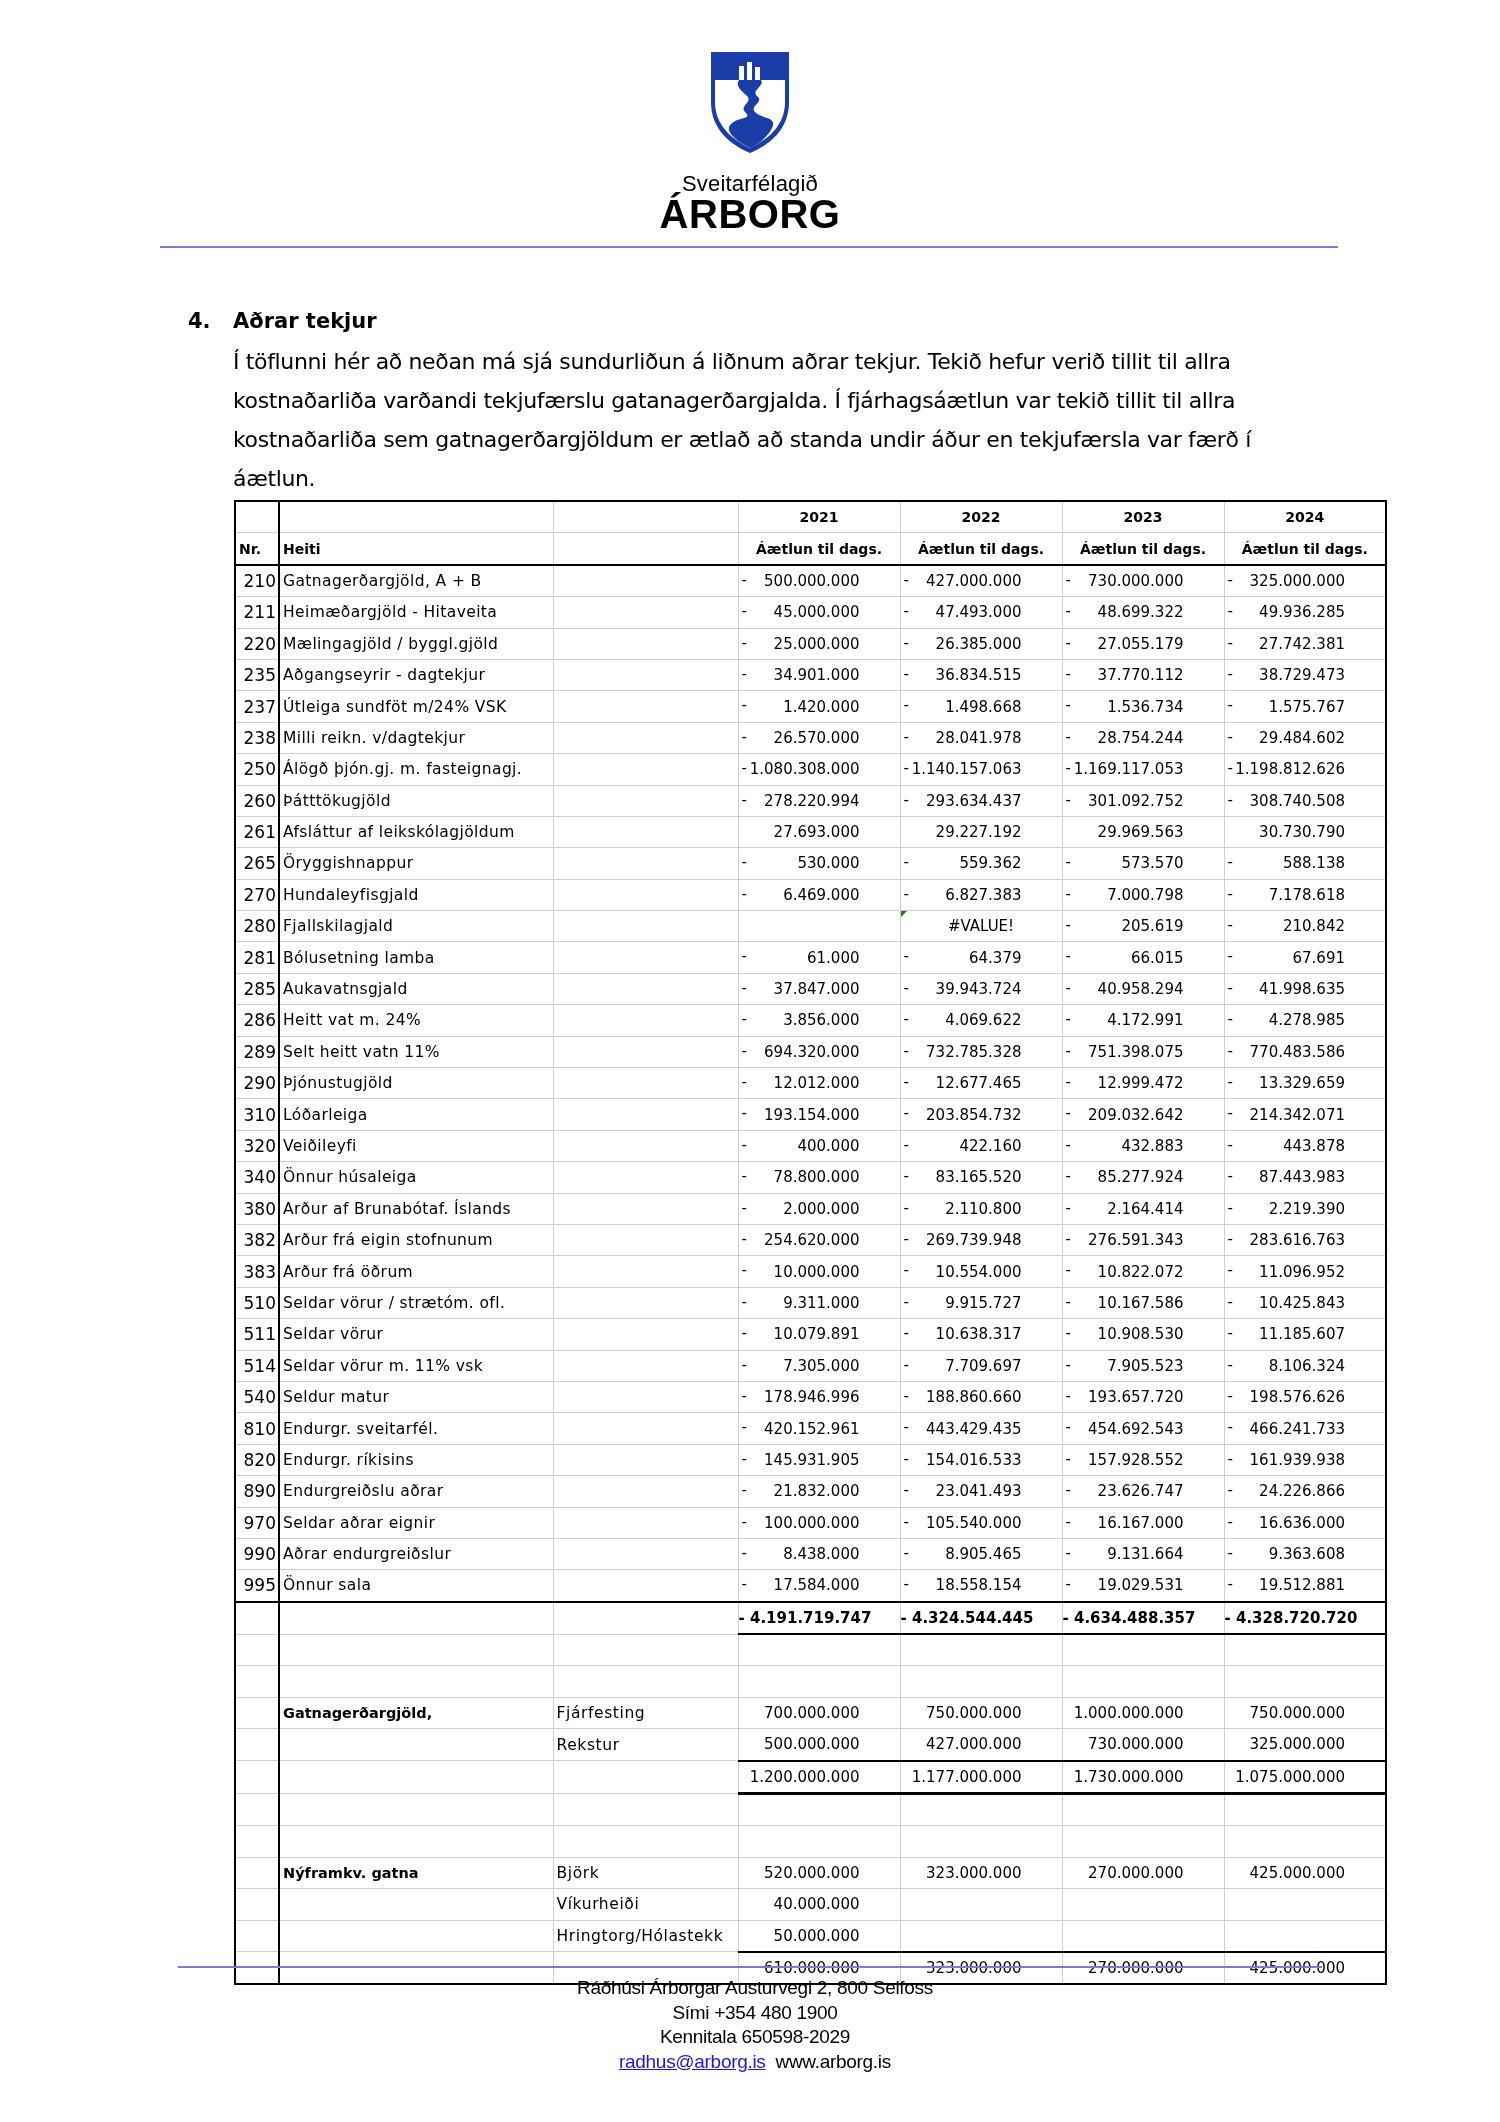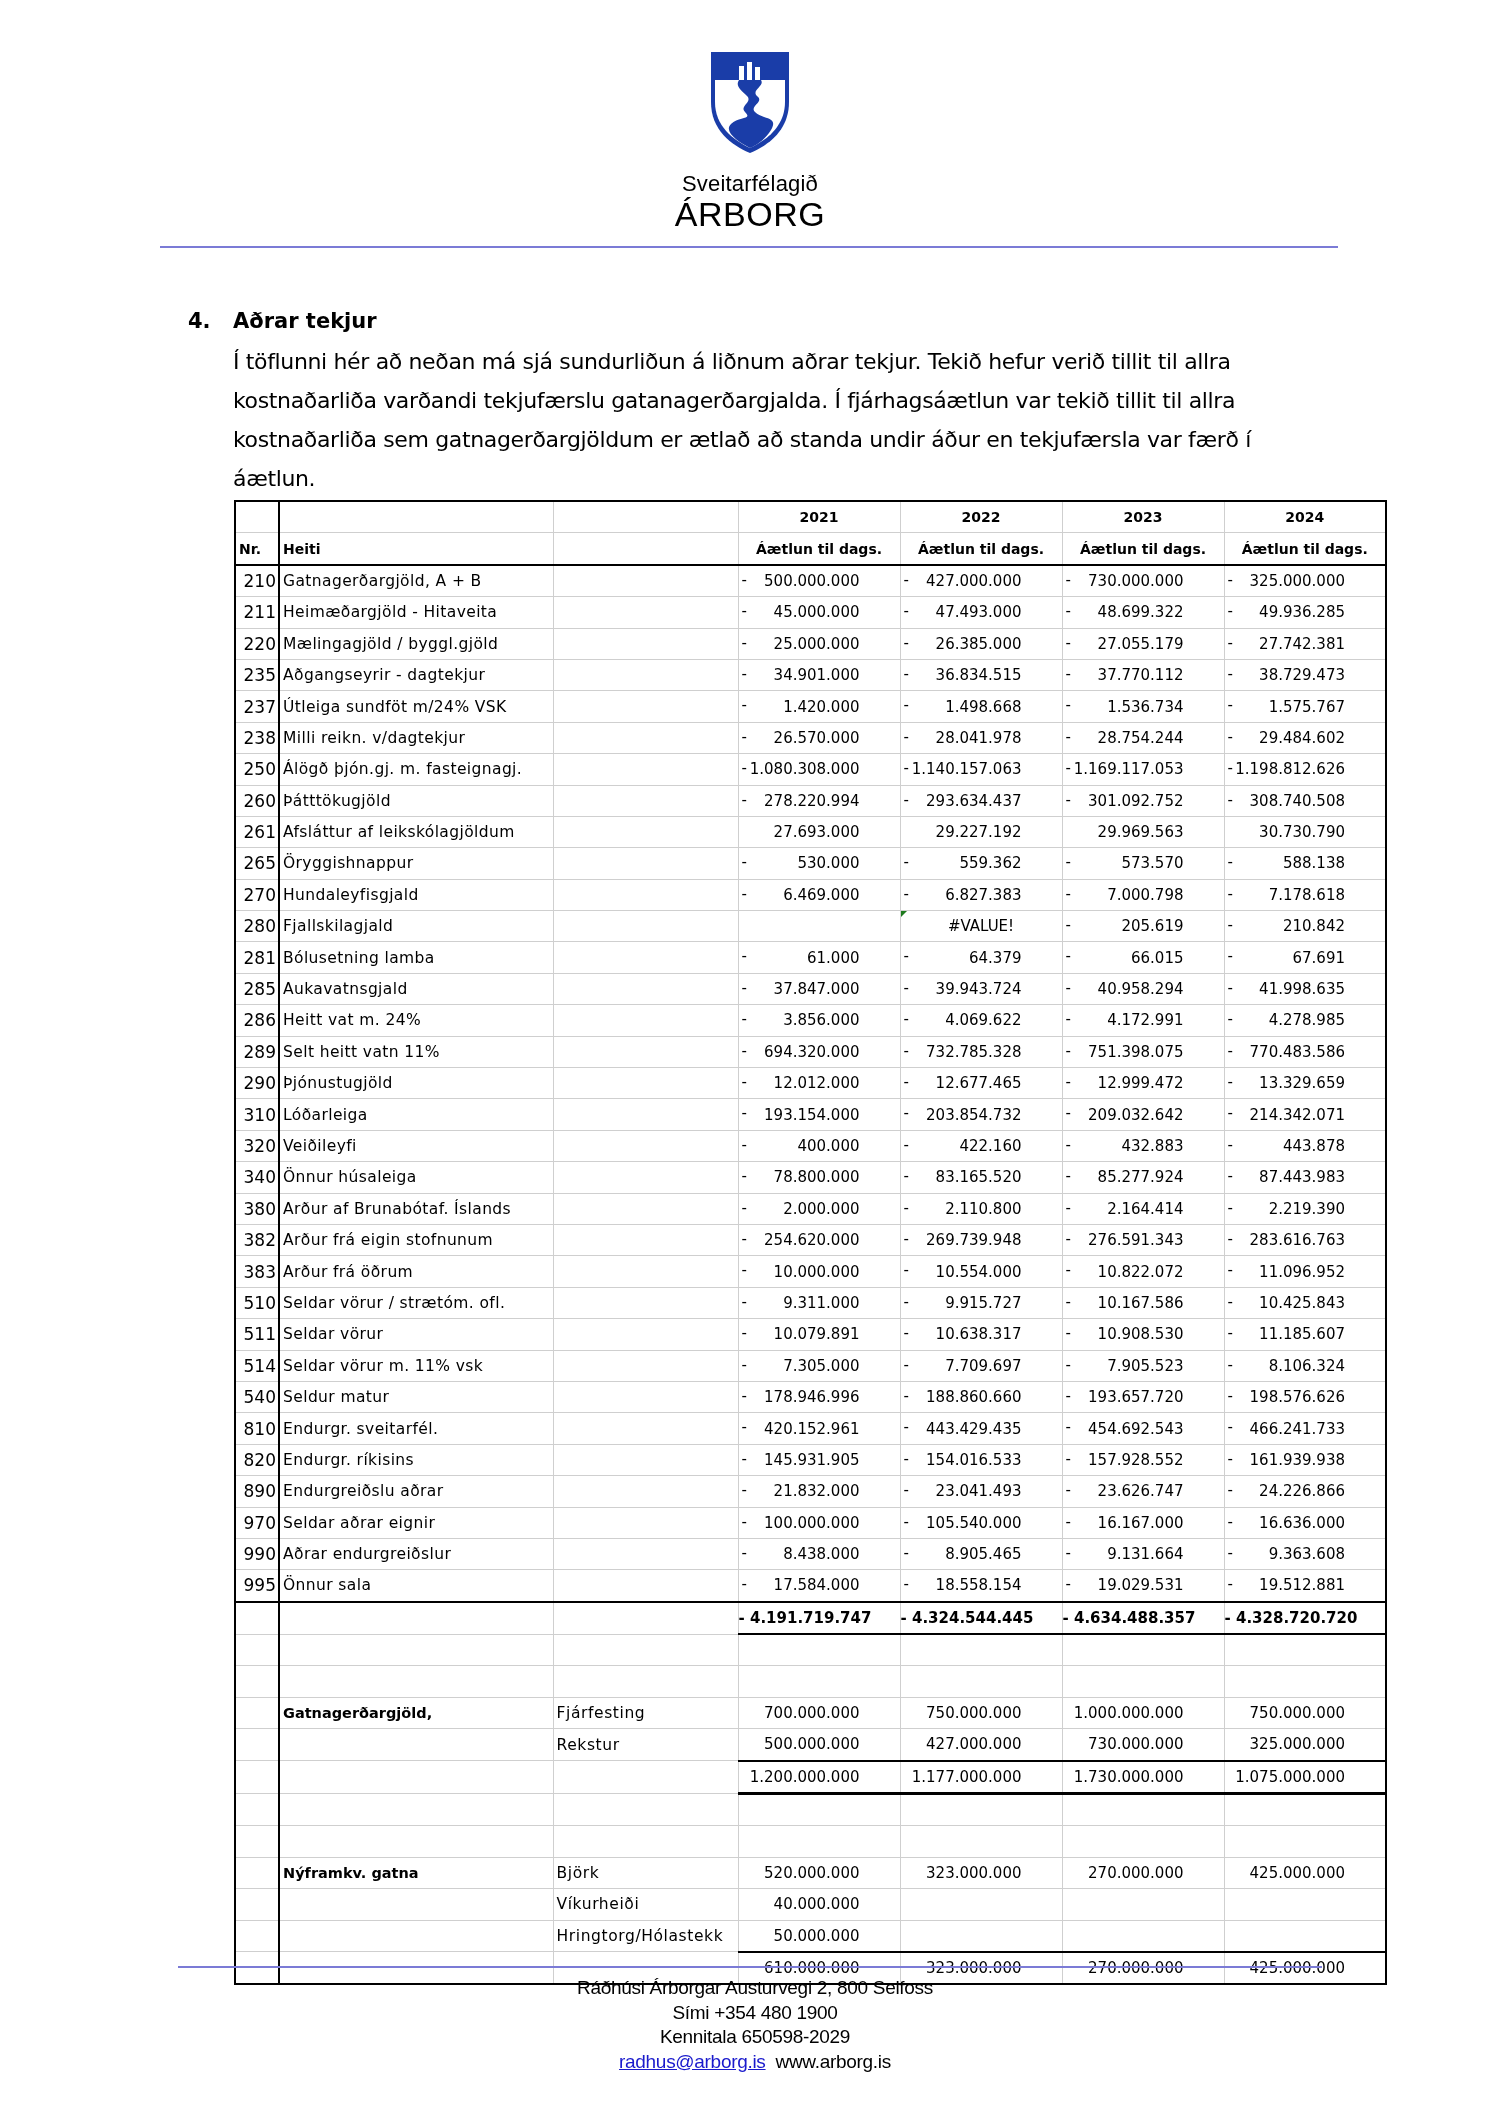--- a/index.html
+++ b/index.html
@@ -1,21 +1,21 @@
 <!DOCTYPE html>
 <html><head>
 <meta charset="utf-8">
 <style>
   html, body { margin: 0; padding: 0; background: #ffffff; }
   body { width: 1500px; height: 2122px; position: relative; overflow: hidden; font-family: "Liberation Sans", sans-serif; color: #000; }
   .logo { position: absolute; left: 705px; top: 50px; width: 90px; text-align: center; }
   .logo svg { display: block; margin: 0 auto; }
   .logo-text { position: absolute; left: 640px; top: 172px; width: 220px; text-align: center; }
   .logo-small { font-size: 22px; letter-spacing: 0.2px; line-height: 24px; }
-  .logo-big { font-size: 34px; font-weight: normal; line-height: 36px; letter-spacing: 0.5px; }
+  .logo-big { font-size: 40px; font-weight: bold; line-height: 36px; letter-spacing: 0.5px; }
   .rule-top { position: absolute; left: 160px; top: 246px; width: 1178px; height: 2px; background: #7b7bd6; }
   .rule-bottom { position: absolute; left: 178px; top: 1966px; width: 1144px; height: 2px; background: #7b7bd6; }
 
   .heading { position: absolute; left: 188px; top: 306px; font-family: "DejaVu Sans", sans-serif; font-weight: bold; font-size: 21px; line-height: 30px; }
   .heading .num { display: inline-block; width: 45px; }
   .intro { position: absolute; left: 233px; top: 342px; width: 1120px; font-family: "DejaVu Sans", sans-serif; font-size: 22px; line-height: 39px; letter-spacing: -0.35px; }
 
   table.budget { position: absolute; left: 234px; top: 500px; border-collapse: collapse; table-layout: fixed; width: 1152px; border: 2.5px solid #000; font-family: "DejaVu Sans", sans-serif; }
   table.budget td { border: 1.3px solid #cfcfcf; height: 30.4px; padding: 0; font-size: 15.5px; white-space: nowrap; overflow: hidden; }
   col.c-nr { width: 44px; } col.c-heiti { width: 274px; } col.c-sub { width: 185px; } col.c-yr { width: 162px; }

